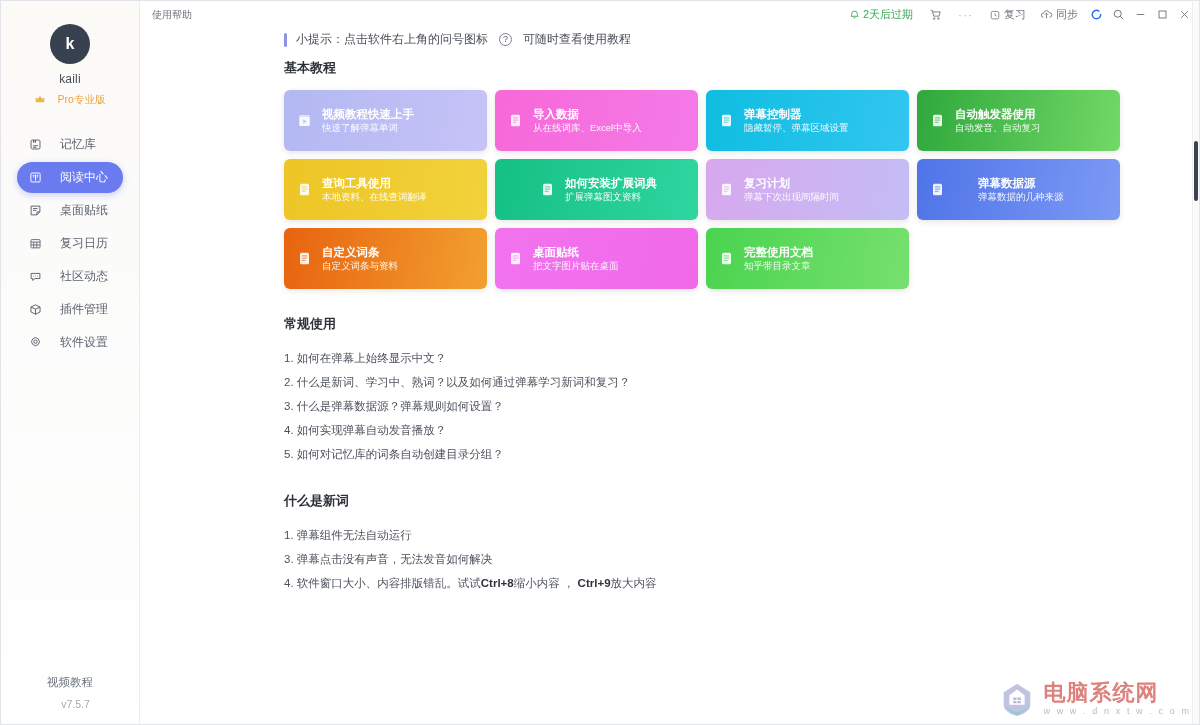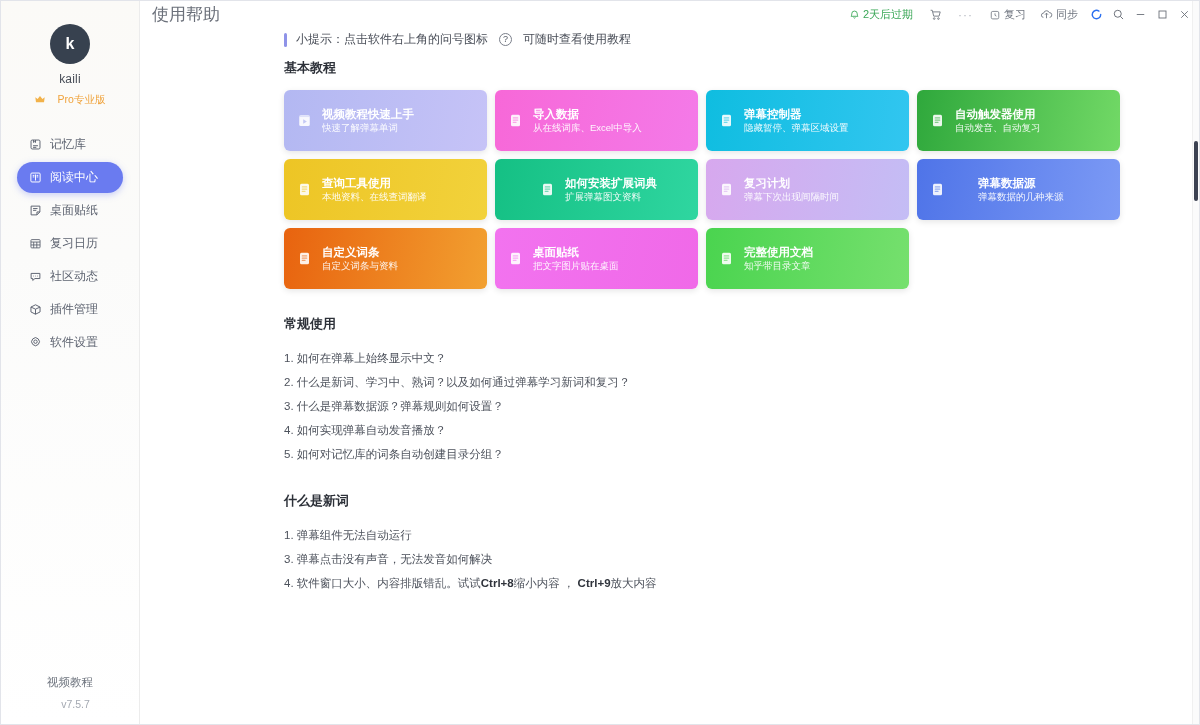--- a/index.html
+++ b/index.html
@@ -48,21 +48,21 @@
     color: #f0a33c;
     display: flex; align-items: center; gap: 13px;
     white-space: nowrap;
   }
   .pro-badge .crown { font-size: 10px; color: #f2b24a; line-height: 1; }
 
   .nav { margin-top: 22px; width: 100%; display: flex; flex-direction: column; align-items: center; }
   .nav-item {
     width: 106px; height: 31px;
     display: flex; align-items: center;
-    gap: 8px;
+    gap: 18px;
     padding-left: 11px;
     border-radius: 16px;
     margin-bottom: 2px;
     color: #5d6370;
     font-size: 12px;
     cursor: pointer;
     white-space: nowrap;
   }
   .nav-item .nav-ico { width: 14px; height: 14px; flex: 0 0 14px; display:flex; align-items:center; justify-content:center; }
   .nav-item .nav-ico svg { width: 13px; height: 13px; display:block; }
@@ -89,21 +89,21 @@
 
   
   .titlebar {
     position: absolute;
     top: 0; left: 0; right: 0;
     height: 27px;
     display: flex; align-items: center;
     padding-left: 12px;
     z-index: 5;
   }
-  .page-head { font-size: 17px; color: #6b707a; }
+  .page-head { font-size: 10px; color: #6b707a; }
   .tb-right {
     margin-left: auto;
     display: flex; align-items: center;
     gap: 0px;
     padding-right: 4px;
     height: 27px;
   }
   .tb-btn {
     height: 27px;
     display: flex; align-items: center; gap: 3px;
@@ -594,15 +594,30 @@
             <div class="q-item"><span>4. 软件窗口大小、内容排版错乱。试试</span><b>Ctrl+8</b><span>缩小内容 ， </span><b>Ctrl+9</b><span>放大内容</span></div>
           </div>
       </div>
 
     </div>
 
     <div class="scrollbar">
       <div class="scroll-thumb"></div>
     </div>
 
+    <div class="watermark">
+      <div class="wm-logo">
+        <svg width="38" height="38" viewBox="0 0 40 40">
+          <path d="M20 4 34 13v13c0 6-7 10-14 12-7-2-14-6-14-12V13z" fill="#8b90c4" opacity=".85"></path>
+          <path d="M20 10 28 16v10H12V16z" fill="#ffffff"></path>
+          <rect x="16" y="18.5" width="8" height="6" fill="#8b90c4"></rect>
+          <path d="M16 21.5h8M20 18.5v6" stroke="#ffffff" stroke-width="1.1"></path>
+          <path d="M7 28c4 3 9 5 13 6 4-1 9-3 13-6-4 5-8 7-13 9-5-2-9-4-13-9z" fill="#49a9c9" opacity=".9"></path>
+        </svg>
+      </div>
+      <div class="wm-text">
+        <div class="wm-title">电脑系统网</div>
+        <div class="wm-url">w w w . d n x t w . c o m</div>
+      </div>
+    </div>
 
   </section>
 </div>
 
 </body></html>

